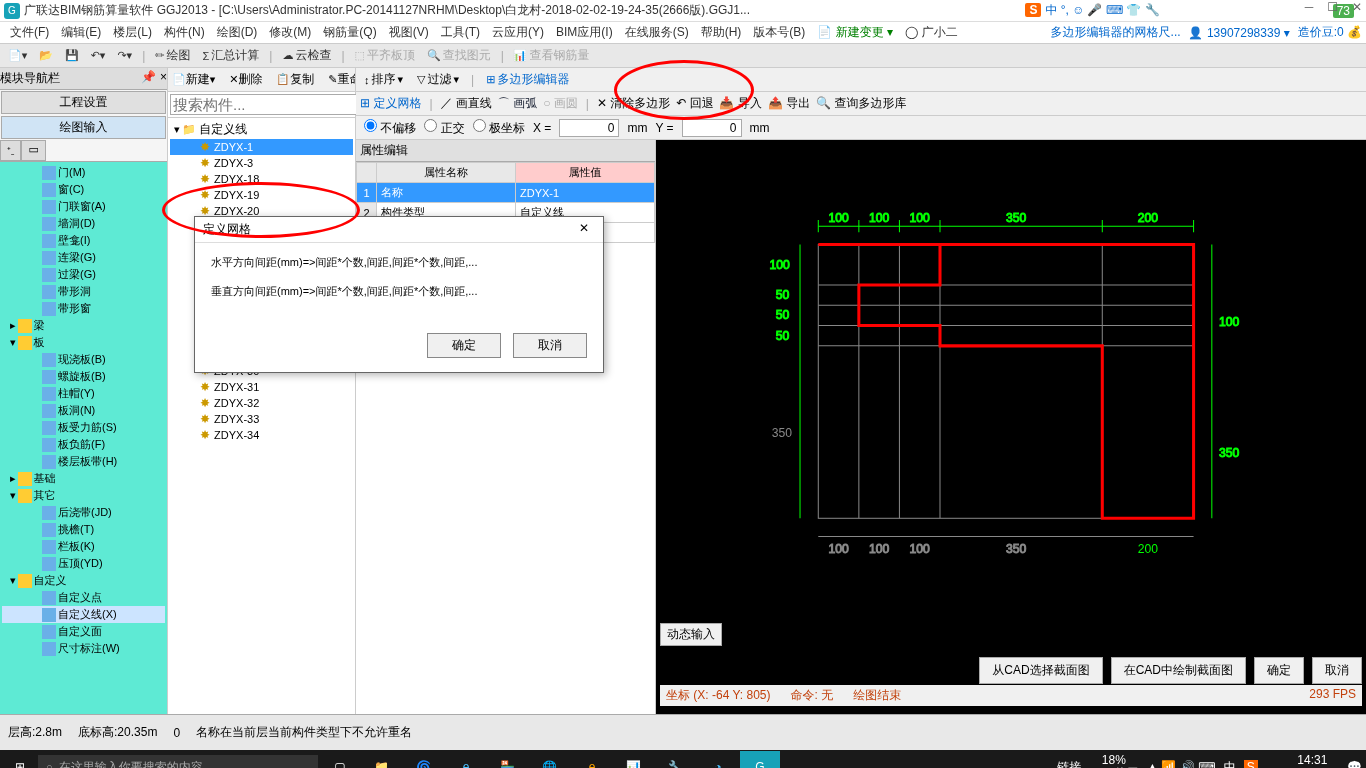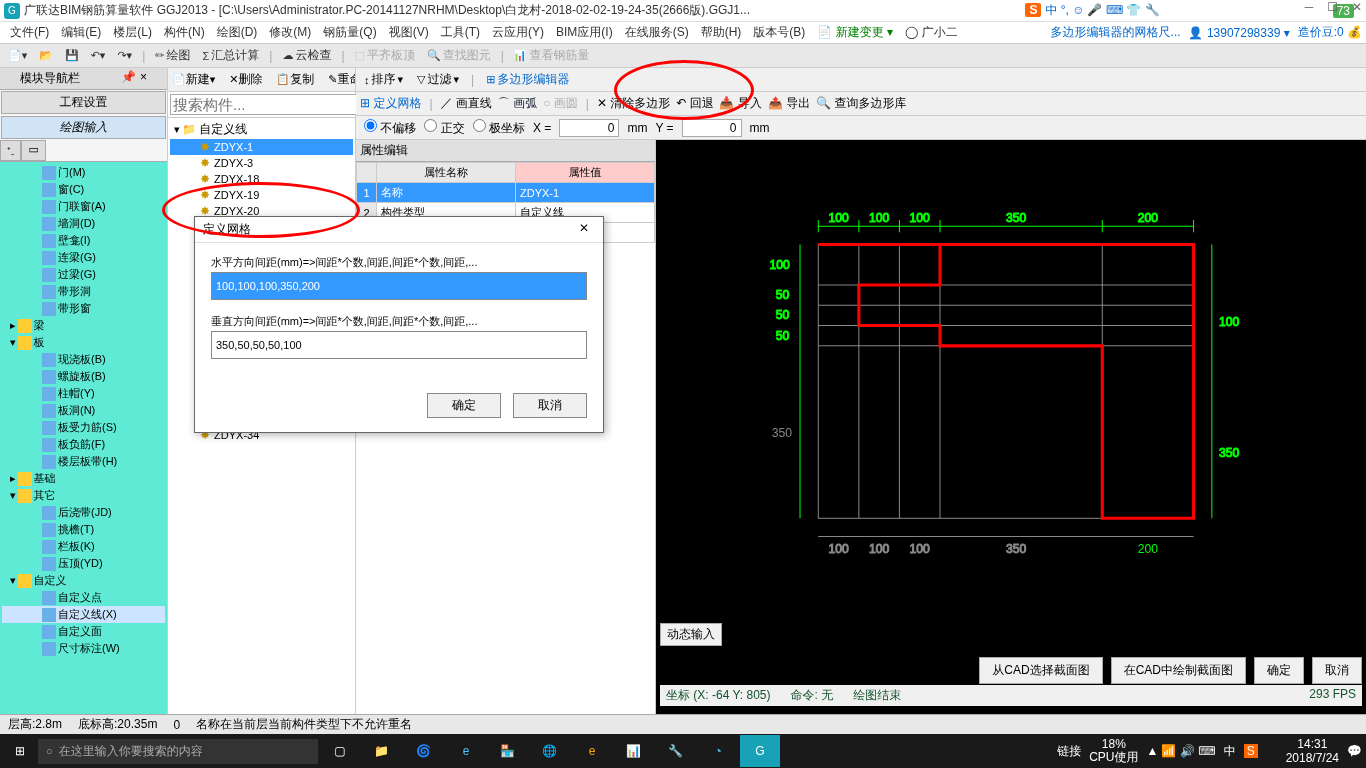--- a/index.html
+++ b/index.html
@@ -15,21 +15,21 @@
 .menu-bar { height: 22px; background: #fff; display: flex; align-items: center; padding: 0 4px; border-bottom: 1px solid #ccc; }
 .menu-bar .menu-item { padding: 0 6px; color: #333; cursor: pointer; }
 .menu-bar .right-section { margin-left: auto; display: flex; align-items: center; gap: 8px; color: #0066cc; }
 
 .toolbar1 { height: 24px; background: #e8e8e8; display: flex; align-items: center; padding: 0 4px; border-bottom: 1px solid #ccc; gap: 4px; }
 .toolbar1 .tb-btn { padding: 0 4px; color: #333; font-size: 11px; display: flex; align-items: center; gap: 2px; cursor: pointer; }
 
 .main-area { display: flex; height: 646px; }
 
 .nav-panel { width: 168px; background: #f5f5f5; border-right: 1px solid #ccc; display: flex; flex-direction: column; }
-.nav-header { background: #ddd; padding: 2px 20px; display: flex; justify-content: space-between; border-bottom: 1px solid #aaa; }
+.nav-header { background: #ddd; padding: 2px 0; display: flex; justify-content: space-between; border-bottom: 1px solid #aaa; }
 .nav-section-btn { background: #e0e0e0; border: 1px solid #aaa; padding: 2px; text-align: center; margin: 1px; cursor: pointer; }
 .nav-tabs { display: flex; border-bottom: 1px solid #aaa; }
 .nav-tab { padding: 2px 6px; border: 1px solid #aaa; background: #ddd; font-size: 11px; }
 .nav-tree { flex: 1; overflow: auto; background: #5eead4; padding: 2px; }
 .tree-item { padding: 1px 2px 1px 20px; font-size: 11px; display: flex; align-items: center; gap: 2px; cursor: pointer; }
 .tree-item.l1 { padding-left: 8px; }
 .tree-item.l3 { padding-left: 40px; }
 .tree-item.selected { background: #cce4ff; }
 .tree-icon { width: 14px; height: 14px; display: inline-block; }
 .nav-bottom { }
@@ -63,38 +63,38 @@
 .prop-table td { border: 1px solid #ccc; padding: 2px 4px; font-size: 11px; }
 .prop-table tr.sel td { background: #3399ff; color: white; }
 .prop-table tr.sel td.name-col { background: #3399ff; color: white; }
 .prop-table td.row-num { background: #e8e8e8; text-align: center; width: 20px; }
 
 .cad-area { flex: 1; background: #000; position: relative; }
 .cad-svg { width: 100%; height: 100%; }
 .dyn-input { background: #f0f0f0; border: 1px solid #aaa; padding: 2px 6px; position: absolute; bottom: 68px; left: 4px; }
 .cad-btns { position: absolute; bottom: 30px; right: 4px; display: flex; gap: 8px; }
 .cad-btns button { padding: 4px 12px; border: 1px solid #aaa; background: #f0f0f0; cursor: pointer; }
-.cad-status { position: absolute; bottom: 8px; left: 4px; right: 4px; display: flex; gap: 20px; color: #14532d; background: #f0f0f0; padding: 2px 6px; }
+.cad-status { position: absolute; bottom: 8px; left: 4px; right: 4px; display: flex; gap: 20px; color: #c2410c; background: #f0f0f0; padding: 2px 6px; }
 
 .dialog { position: absolute; top: 216px; left: 194px; width: 410px; background: #fff; border: 1px solid #666; box-shadow: 2px 2px 8px rgba(0,0,0,0.3); z-index: 100; }
 .dialog-title { background: #fff; padding: 4px 8px; display: flex; justify-content: space-between; border-bottom: 1px solid #ddd; }
 .dialog-close { cursor: pointer; padding: 0 6px; }
 .dialog-body { padding: 12px 16px; }
 .dialog-field { margin-bottom: 14px; }
 .dialog-field label { display: block; font-size: 11px; margin-bottom: 2px; }
 .dialog-field input { width: 100%; border: 1px solid #888; padding: 2px 4px; font-size: 11px; height: 28px; }
 .dialog-field input.selected-text { background: #3399ff; color: white; }
 .dialog-btns { display: flex; justify-content: flex-end; gap: 12px; padding: 8px 16px 14px; }
 .dialog-btns button { padding: 3px 24px; border: 1px solid #888; background: #f0f0f0; cursor: pointer; }
 
 .red-oval { position: absolute; border: 3px solid red; border-radius: 50%; pointer-events: none; z-index: 200; }
 .oval1 { top: 60px; left: 614px; width: 140px; height: 60px; }
 .oval2 { top: 182px; left: 162px; width: 198px; height: 56px; }
 
-.status-bar { height: 20px; background: #e8e8e8; display: flex; align-items: center; padding: 4px 8px; gap: 16px; border-top: 1px solid #aaa; font-size: 11px; }
+.status-bar { height: 36px; background: #e8e8e8; display: flex; align-items: center; padding: 4px 8px; gap: 16px; border-top: 1px solid #aaa; font-size: 11px; }
 
 .taskbar { height: 34px; background: #1a1a1a; display: flex; align-items: center; padding: 0 4px; color: #fff; gap: 2px; }
 .taskbar .start { width: 32px; height: 32px; display: flex; align-items: center; justify-content: center; cursor: pointer; }
 .taskbar .search-box { background: #333; padding: 4px 8px; width: 280px; color: #aaa; font-size: 11px; display: flex; align-items: center; gap: 6px; }
 .taskbar .tb-icons { display: flex; gap: 2px; }
 .taskbar .tb-app { width: 40px; height: 32px; display: flex; align-items: center; justify-content: center; cursor: pointer; }
 .taskbar .tray { margin-left: auto; display: flex; align-items: center; gap: 8px; font-size: 10px; }
 .taskbar .clock { text-align: center; line-height: 1.2; margin-left: 20px; }
 
 .sep { color: #aaa; padding: 0 2px; }
@@ -160,21 +160,21 @@
 </div>
 
 <div class="main-area">
 
   <div class="nav-panel">
     <div class="nav-header">
       <span>模块导航栏</span>
         <span>📌 ×</span>
     </div>
     <div class="nav-section-btn">工程设置</div>
-    <div class="nav-section-btn" style="background:#d0e4f5;font-style:italic;">绘图输入</div>
+    <div class="nav-section-btn" style="background:#d0e4f5;">绘图输入</div>
     <div class="nav-tabs">
       <span class="nav-tab">⁺₋</span>
       <span class="nav-tab">▭</span>
     </div>
     <div class="nav-tree" id="nav-tree">
         <div class="tree-item l3"><span class="tree-icon" style="background:#6ab0e8;"></span> 门(M)</div>
         <div class="tree-item l3"><span class="tree-icon" style="background:#6ab0e8;"></span> 窗(C)</div>
         <div class="tree-item l3"><span class="tree-icon" style="background:#6ab0e8;"></span> 门联窗(A)</div>
         <div class="tree-item l3"><span class="tree-icon" style="background:#6ab0e8;"></span> 墙洞(D)</div>
         <div class="tree-item l3"><span class="tree-icon" style="background:#6ab0e8;"></span> 壁龛(I)</div>
@@ -419,25 +419,23 @@
 </div>
 
 <div class="dialog">
   <div class="dialog-title">
     <span>定义网格</span>
     <span class="dialog-close">✕</span>
   </div>
   <div class="dialog-body">
     <div class="dialog-field">
       <label>水平方向间距(mm)=&gt;间距*个数,间距,间距*个数,间距,...</label>
-      <input type="text" class="selected-text" value="100,100,100,350,200" style="">
     </div>
     <div class="dialog-field">
       <label>垂直方向间距(mm)=&gt;间距*个数,间距,间距*个数,间距,...</label>
-      <input type="text" value="350,50,50,50,100" style="">
     </div>
   </div>
   <div class="dialog-btns">
     <button>确定</button>
     <button>取消</button>
   </div>
 </div>
 
 <div class="red-oval oval1"></div>
 <div class="red-oval oval2"></div>

